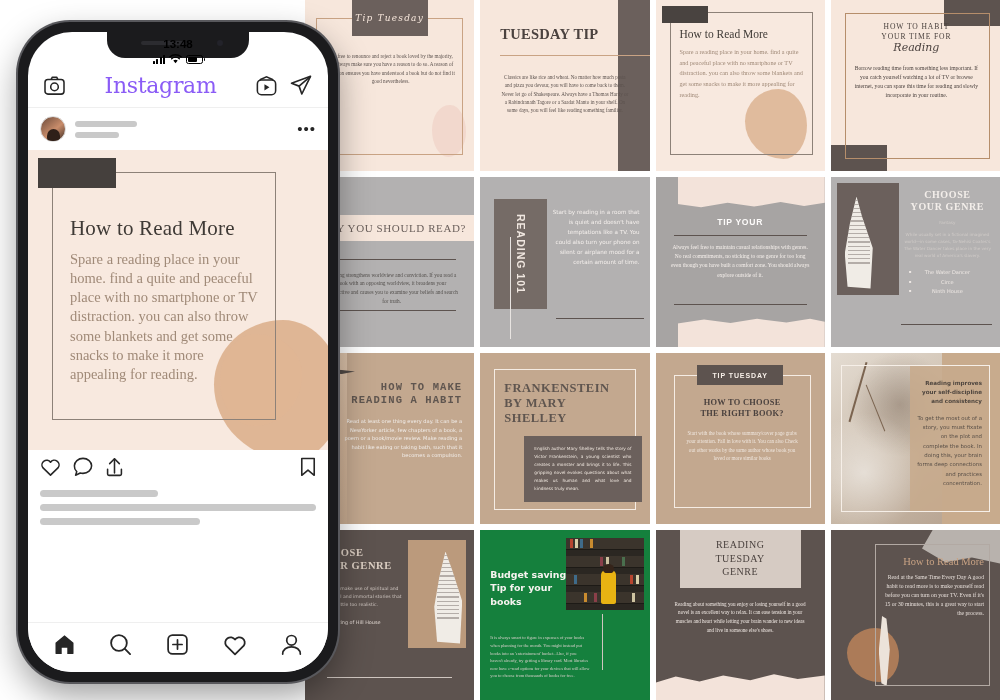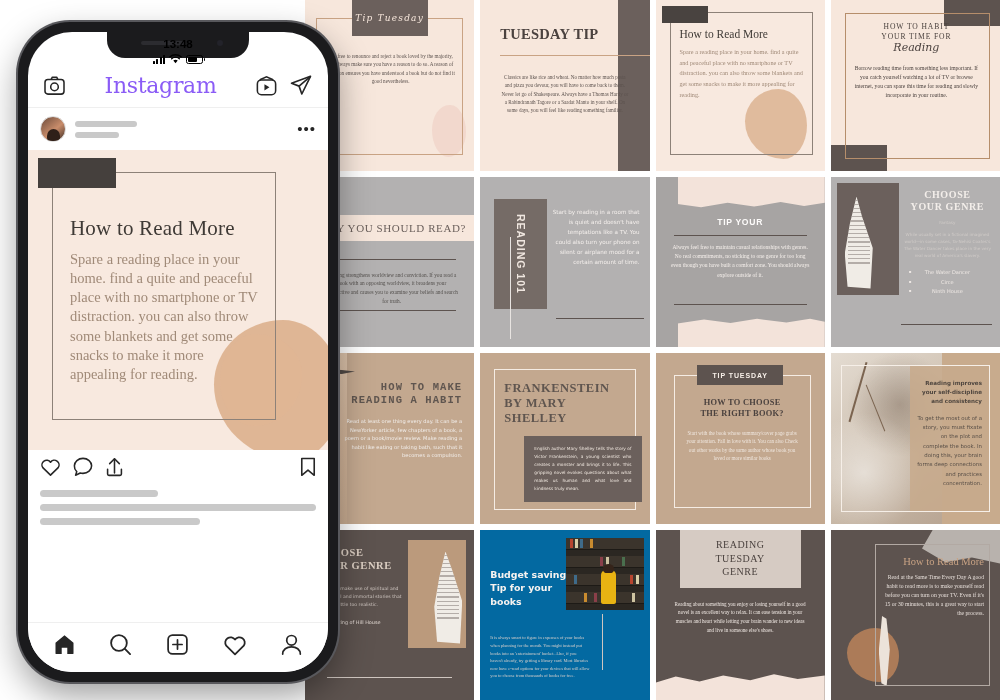--- a/index.html
+++ b/index.html
@@ -212,21 +212,21 @@
   .c13 .tanbox { position: absolute; right: 8px; top: 10px; width: 58px; height: 108px;
                  background: #bb9a7c; z-index: 1; }
   .c13 .paper { position: absolute; right: 12px; top: 22px; width: 28px; height: 92px;
                 background: #f0ece6; z-index: 2;
                 clip-path: polygon(40% 0,64% 20%,100% 54%,92% 100%,10% 98%,0 60%,18% 28%); }
   .c13 .paper i { display: block; height: 1.2px; background: #9a938d; margin: 3px 3px; opacity: .7; }
   .c13 .r { position: absolute; left: 22px; right: 22px; bottom: 22px; height: 1px;
             background: #cfc6c0; z-index: 3; }
 
   
-  .c14 { background: #0369a1; }
+  .c14 { background: #15803d; }
   .c14 .photo { position: absolute; right: 6px; top: 8px; width: 78px; height: 72px;
                 background: #2b2722; z-index: 2; overflow: hidden; }
   .c14 .shelf { position: absolute; left: 0; right: 0; height: 12px; background: #3b342c;
                 border-bottom: 1.5px solid #1d1a16; }
   .c14 .bk { position: absolute; bottom: 2px; width: 3px; height: 9px; }
   .c14 .kid { position: absolute; left: 46%; bottom: 6px; width: 15px; height: 34px;
               background: #e8b313; border-radius: 5px 5px 2px 2px; z-index: 3; }
   .c14 .kid:after { content: ""; position: absolute; left: 2px; top: -6px; width: 11px;
                     height: 9px; background: #35241a; border-radius: 50% 50% 40% 40%; }
   .c14 h3 { position: relative; z-index: 4; margin: 38px 0 0 10px; width: 82px;

